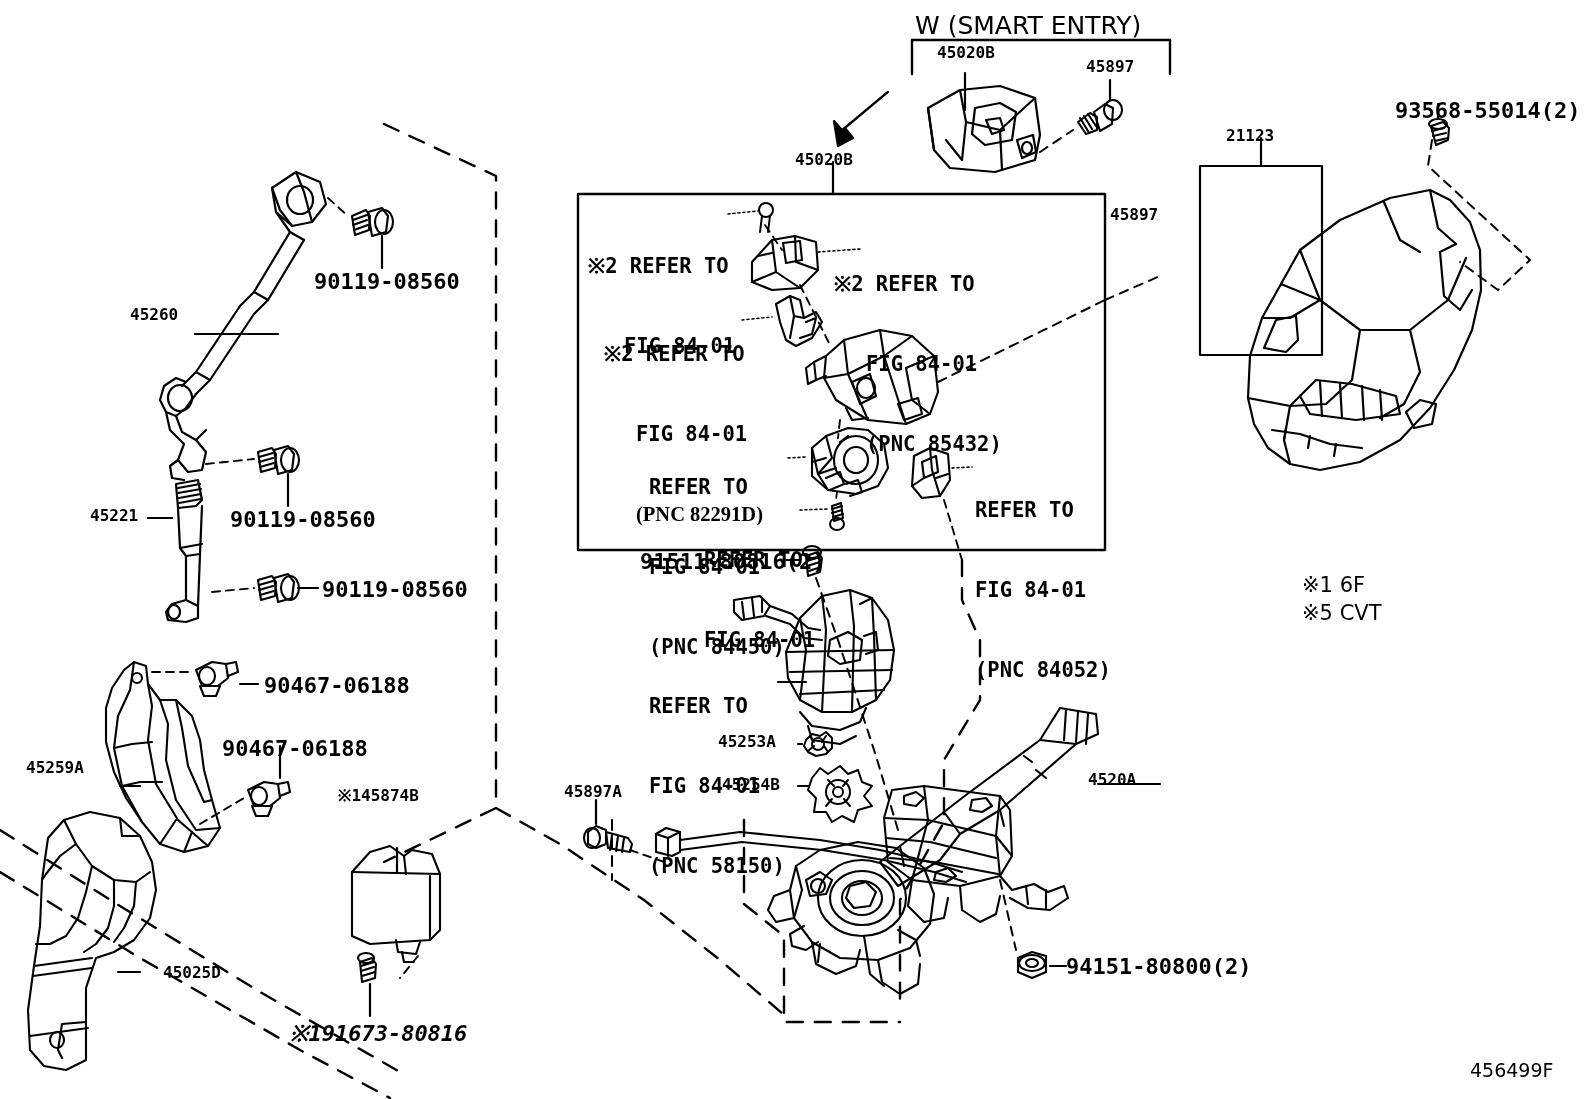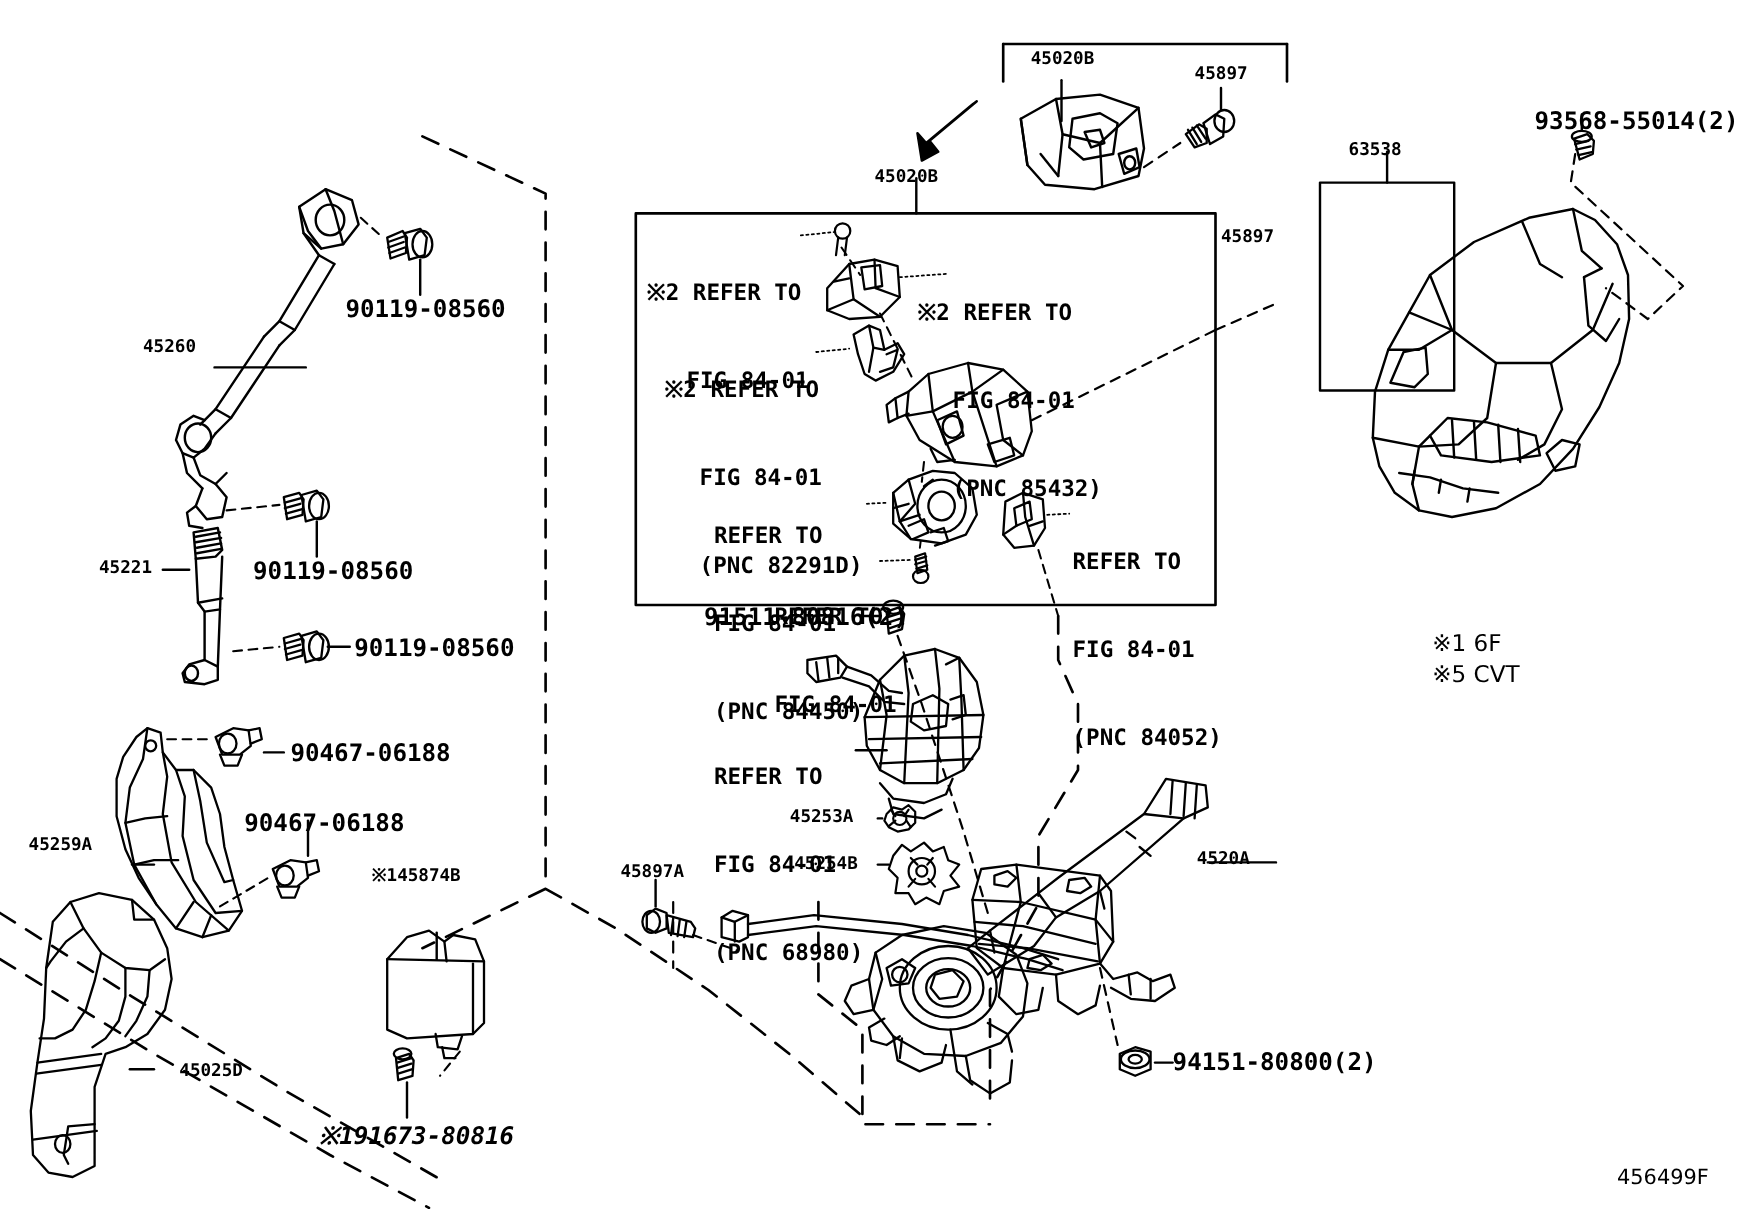--- a/index.html
+++ b/index.html
@@ -448,30 +448,31 @@
       <path d="M0 830 L120 906 L260 992 L400 1072" stroke-dasharray="16 12" stroke-width="2.4"></path>
       <path d="M0 872 L140 958 L300 1050 L390 1098" stroke-dasharray="16 12" stroke-width="2.4"></path>
       <path d="M744 820 L744 904 L784 936 L784 1022 L900 1022" stroke-dasharray="16 12" stroke-width="2.4"></path>
       <path d="M612 820 L612 880" stroke-dasharray="10 8" stroke-width="2"></path>
       <path d="M962 560 L962 600 L980 640 L980 700 L944 760 L944 822 L900 900 L900 1000" stroke-dasharray="16 12" stroke-width="2.4"></path>
       <path d="M1105 300 L1160 276" stroke-dasharray="9 7" stroke-width="2"></path>
 
     </g>
   </svg>
 
+  <div class="lbl hdr" style="left:915px; top:10px;">W (SMART ENTRY)</div>
 
   <div class="lbl s26" style="left:937px; top:43px;">45020B</div>
 
   <div class="lbl s26" style="left:795px; top:150px;">45020B</div>
 
   <div class="lbl s26" style="left:1086px; top:57px;">45897</div>
 
   <div class="lbl s26" style="left:1110px; top:205px;">45897</div>
 
-  <div class="lbl s26" style="left:1226px; top:126px;">63538</div>
+  <div class="lbl s26" style="left:1226px; top:126px;">21123</div>
 
   <div class="lbl s23" style="left:1395px; top:97px;text-align:right;">93568-55014(2)</div>
 
   <div class="lbl s26" style="left:130px; top:305px;">45260</div>
 
   <div class="lbl s26" style="left:90px; top:506px;">45221</div>
 
   <div class="lbl s23" style="left:314px; top:268px;">90119-08560</div>
 
   <div class="lbl s23" style="left:230px; top:506px;">90119-08560</div>
@@ -509,21 +510,21 @@
 
   <div class="lbl s21" style="left:834px; top:218px;">
     <div>※2 REFER TO</div>
     <div style="padding-left:32px;">FIG 84-01</div>
     <div style="padding-left:32px;">(PNC 85432)</div>
   </div>
 
   <div class="lbl s21" style="left:604px; top:288px;">
     <div>※2 REFER TO</div>
     <div style="padding-left:32px;">FIG 84-01</div>
-    <div style="padding-left:32px;">(PNC 82291D)</div>
+    <div style="padding-left:32px;font-family:Liberation Serif, serif;">(PNC 82291D)</div>
   </div>
 
   <div class="lbl s21" style="left:649px; top:421px;">
     <div>REFER TO</div>
     <div>FIG 84-01</div>
     <div>(PNC 84450)</div>
   </div>
 
   <div class="lbl s21" style="left:704px; top:494px;">
     <div>REFER TO</div>
@@ -532,21 +533,21 @@
 
   <div class="lbl s21" style="left:975px; top:444px;">
     <div>REFER TO</div>
     <div>FIG 84-01</div>
     <div>(PNC 84052)</div>
   </div>
 
   <div class="lbl s21" style="left:649px; top:640px;">
     <div>REFER TO</div>
     <div>FIG 84-01</div>
-    <div>(PNC 68980)</div>
+    <div>(PNC 58150)</div>
   </div>
 
   <div class="lbl note" style="left:1302px; top:572px;">※1 6F</div>
   <div class="lbl note" style="left:1302px; top:600px;">※5 CVT</div>
 
   <div class="lbl figcode" style="left:1470px; top:1058px;">456499F</div>
 
 </div>
 
 </body></html>

